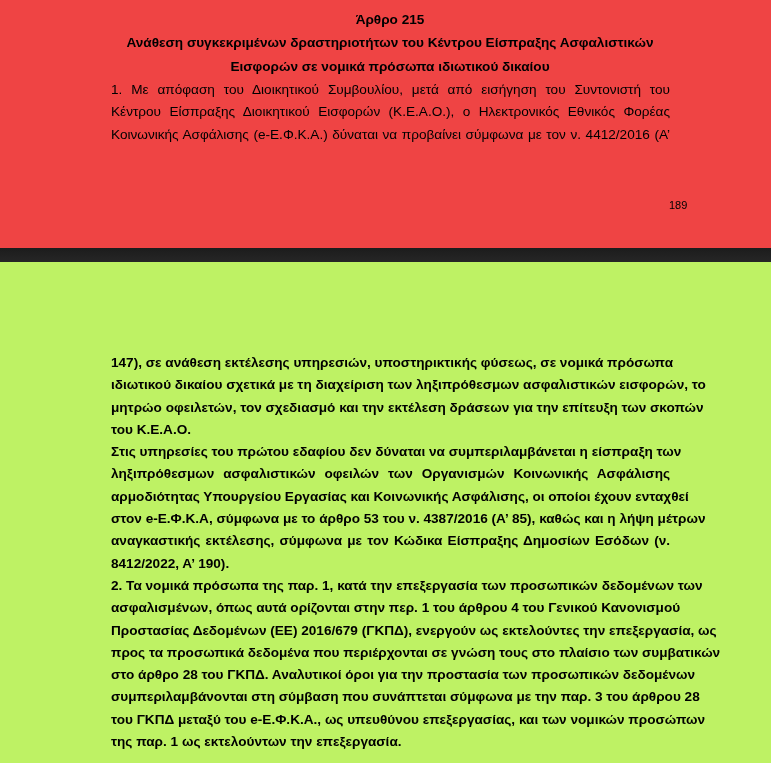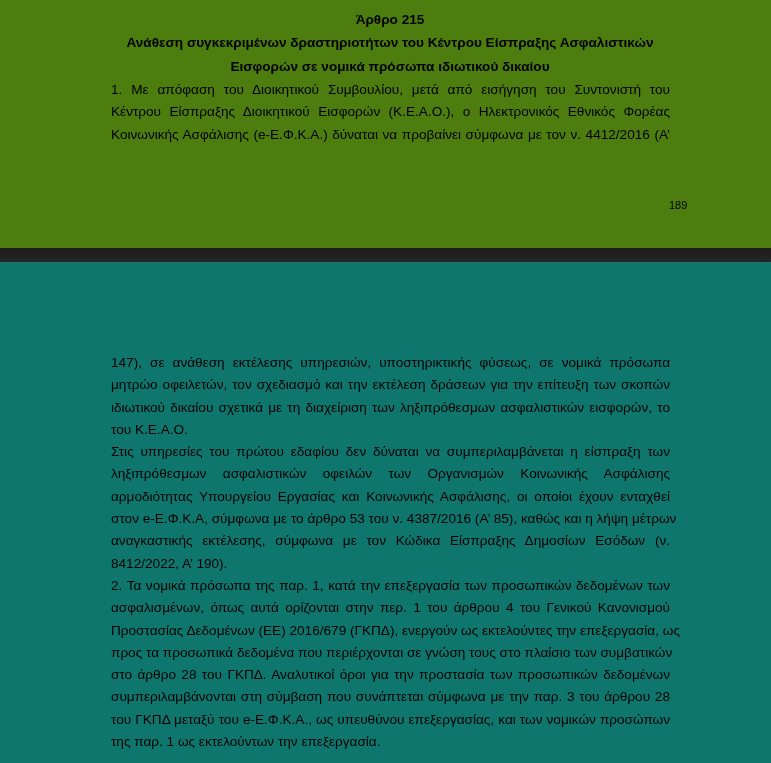--- a/index.html
+++ b/index.html
@@ -5,25 +5,26 @@
   html, body { margin: 0; padding: 0; }
   body {
     width: 771px; height: 763px; overflow: hidden;
     background: #ffffff;
     font-family: "Liberation Sans", sans-serif;
     color: #000;
     position: relative;
   }
   .page-top {
     position: absolute; left: 0; top: 0; width: 771px; height: 276px;
-    background: #4d7c0f;
+    background: #ef4444;
   }
   .page-bottom {
     position: absolute; left: 0; top: 262px; width: 771px; height: 501px;
-    background: #0f766e;
+    background: #bef264;
+    font-weight: bold;
   }
   .page-gap {
     position: absolute; left: 0; top: 248px; width: 771px; height: 14px;
     background: linear-gradient(#1c1c1c, #262626);
   }
   .heading {
     position: absolute; left: 100px; width: 580px;
     text-align: center; font-weight: bold; font-size: 13.6px;
   }
   .h-article { top: 12px; }
@@ -56,22 +57,22 @@
       <span class="line">Κοινωνικής Ασφάλισης (e-Ε.Φ.Κ.Α.) δύναται να προβαίνει σύμφωνα με τον ν. 4412/2016 (Α’</span>
     </div>
   <div class="page-number">189</div>
 </div>
 
 <div class="page-gap"></div>
 
 <div class="page-bottom">
   <div class="para p-cont" id="page2-para" style="top:90px;">
       <span class="line">147), σε ανάθεση εκτέλεσης υπηρεσιών, υποστηρικτικής φύσεως, σε νομικά πρόσωπα</span>
+      <span class="line">ιδιωτικού δικαίου σχετικά με τη διαχείριση των ληξιπρόθεσμων ασφαλιστικών εισφορών, το</span>
       <span class="line">μητρώο οφειλετών, τον σχεδιασμό και την εκτέλεση δράσεων για την επίτευξη των σκοπών</span>
-      <span class="line">ιδιωτικού δικαίου σχετικά με τη διαχείριση των ληξιπρόθεσμων ασφαλιστικών εισφορών, το</span>
       <span class="line last">του Κ.Ε.Α.Ο.</span>
       <span class="line">Στις υπηρεσίες του πρώτου εδαφίου δεν δύναται να συμπεριλαμβάνεται η είσπραξη των</span>
       <span class="line">ληξιπρόθεσμων ασφαλιστικών οφειλών των Οργανισμών Κοινωνικής Ασφάλισης</span>
       <span class="line">αρμοδιότητας Υπουργείου Εργασίας και Κοινωνικής Ασφάλισης, οι οποίοι έχουν ενταχθεί</span>
       <span class="line">στον e-Ε.Φ.Κ.Α, σύμφωνα με το άρθρο 53 του ν. 4387/2016 (Α’ 85), καθώς και η λήψη μέτρων</span>
       <span class="line">αναγκαστικής εκτέλεσης, σύμφωνα με τον Κώδικα Είσπραξης Δημοσίων Εσόδων (ν.</span>
       <span class="line last">8412/2022, Α’ 190).</span>
       <span class="line">2. Τα νομικά πρόσωπα της παρ. 1, κατά την επεξεργασία των προσωπικών δεδομένων των</span>
       <span class="line">ασφαλισμένων, όπως αυτά ορίζονται στην περ. 1 του άρθρου 4 του Γενικού Κανονισμού</span>
       <span class="line">Προστασίας Δεδομένων (ΕΕ) 2016/679 (ΓΚΠΔ), ενεργούν ως εκτελούντες την επεξεργασία, ως</span>

